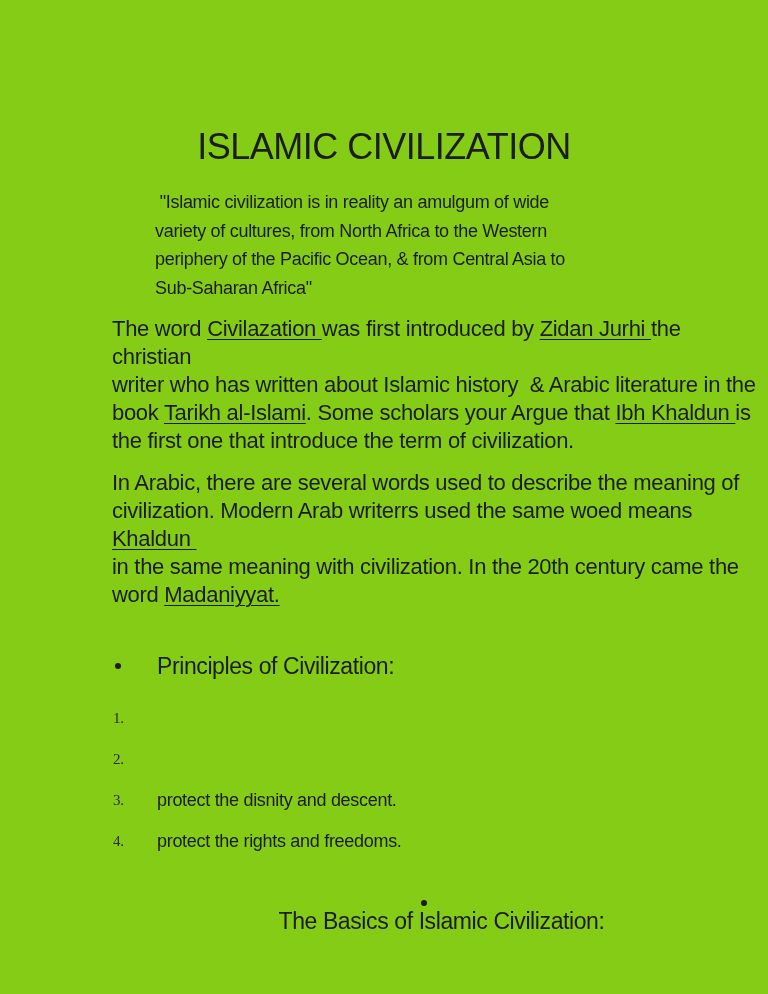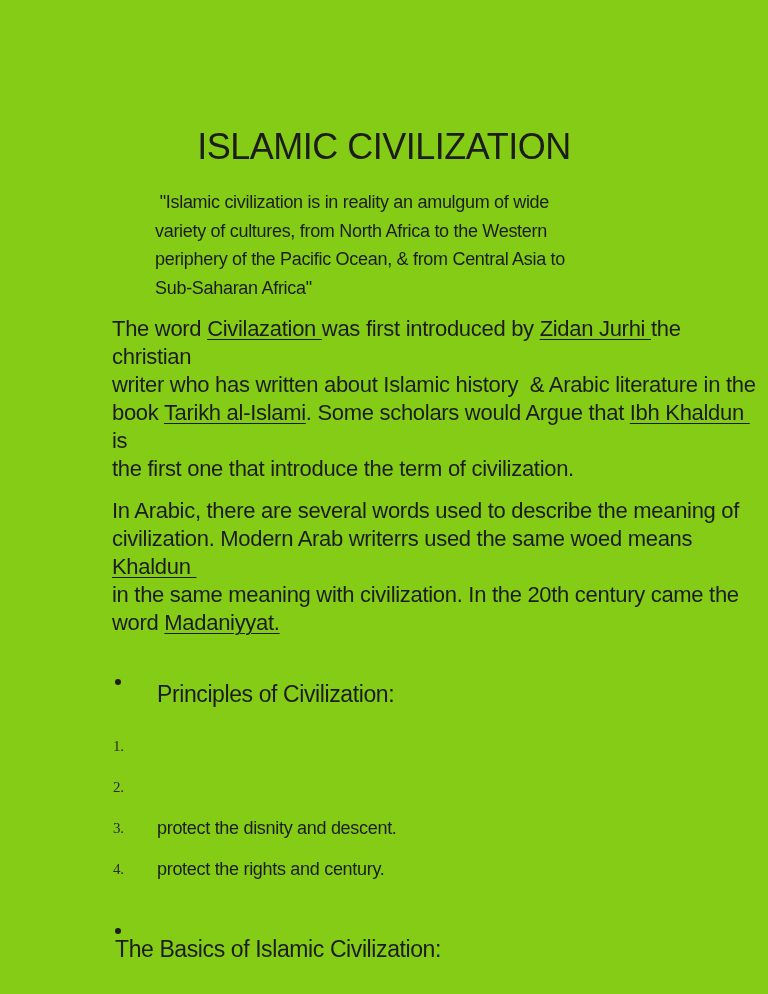--- a/index.html
+++ b/index.html
@@ -33,21 +33,21 @@
     width:652px;
     font-size:22px;
     line-height:28px;
     letter-spacing:-0.3px;
     white-space:pre-wrap;
   }
   .para-2{margin-top:14px;}
   .u{text-decoration:underline;text-underline-offset:3px;text-decoration-thickness:1px;}
   .section-heading{
     display:flex;
-    align-items:flex-start;
+    align-items:center;
     margin:42px 0 0 115px;
     font-size:23px;
     font-weight:400;
     letter-spacing:-0.4px;
     line-height:30px;
   }
   .sh-2{margin-top:45px;flex-direction:column;}
   .bullet-dot{
     width:6px;height:6px;border-radius:50%;
     background:#1c1c1c;
@@ -78,21 +78,21 @@
 
   <h1 class="title">ISLAMIC CIVILIZATION</h1>
 
   <p class="quote"> "Islamic civilization is in reality an amulgum of wide
 variety of cultures, from North Africa to the Western
 periphery of the Pacific Ocean, &amp; from Central Asia to
 Sub-Saharan Africa"</p>
 
   <p class="para"><span>The word </span><span class="u">Civilazation </span><span>was first introduced by </span><span class="u">Zidan Jurhi </span><span>the christian
 writer who has written about Islamic history  &amp; Arabic literature in the
-book </span><span class="u">Tarikh al-Islami</span><span>. Some scholars would Argue that </span><span class="u">Ibh Khaldun </span><span>is
+book </span><span class="u">Tarikh al-Islami</span><span>. Some scholars your Argue that </span><span class="u">Ibh Khaldun </span><span>is
 the first one that introduce the term of civilization.</span></p>
 
   <p class="para para-2"><span>In Arabic, there are several words used to describe the meaning of
 civilization. Modern Arab writerrs used the same woed means </span><span class="u">Khaldun </span><span>
 in the same meaning with civilization. In the 20th century came the
 word </span><span class="u">Madaniyyat.</span></p>
 
   <div class="section-heading sh-1">
     <span class="bullet-dot"></span>
     <span class="heading-text">Principles of Civilization:</span>
@@ -104,21 +104,21 @@
     </div>
     <div class="num-item">
       <span class="num">2.</span>
     </div>
     <div class="num-item">
       <span class="num">3.</span>
       <span class="item-text">protect the disnity and descent.</span>
     </div>
     <div class="num-item">
       <span class="num">4.</span>
-      <span class="item-text">protect the rights and century.</span>
+      <span class="item-text">protect the rights and freedoms.</span>
     </div>
   </div>
 
   <div class="section-heading sh-2">
     <span class="bullet-dot"></span>
     <span class="heading-text">The Basics of Islamic Civilization:</span>
   </div>
 
 </div>
 

